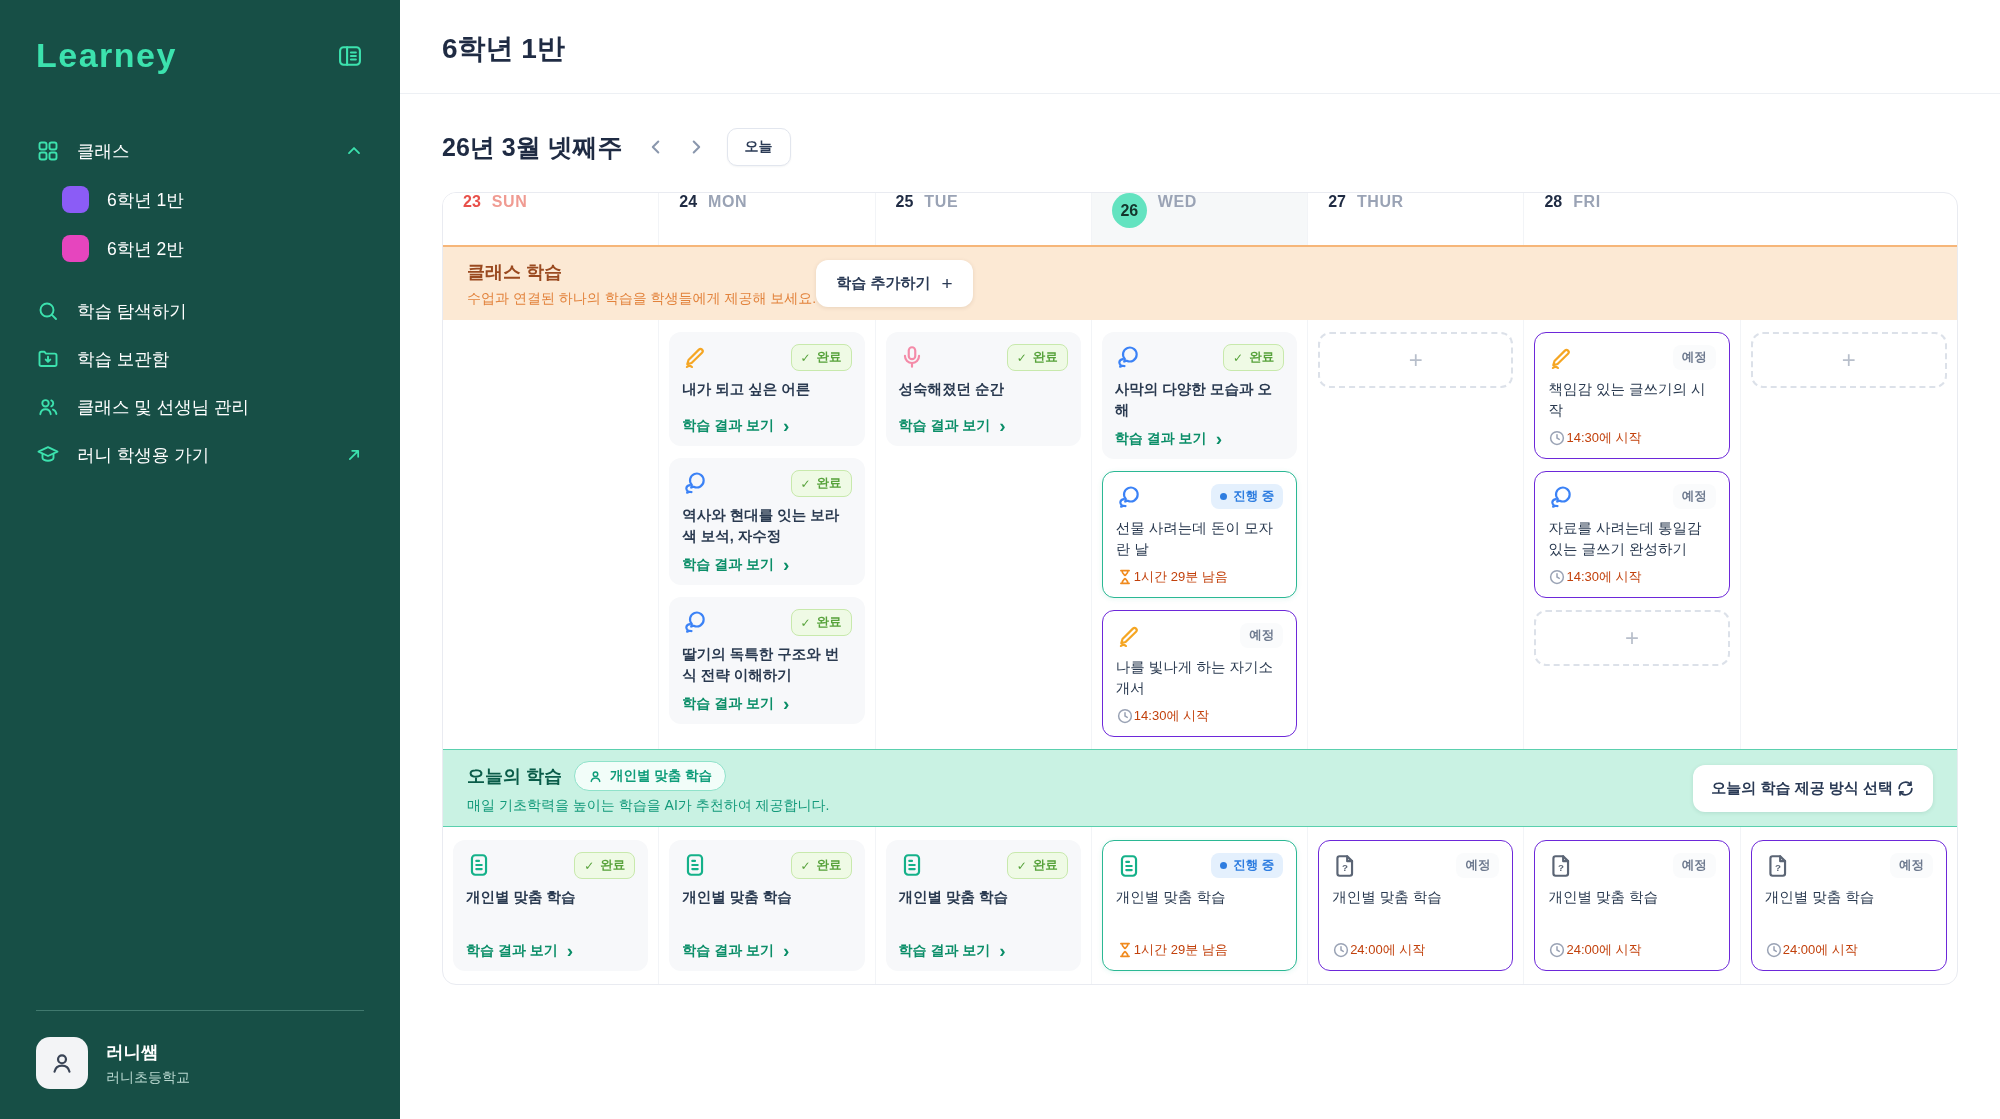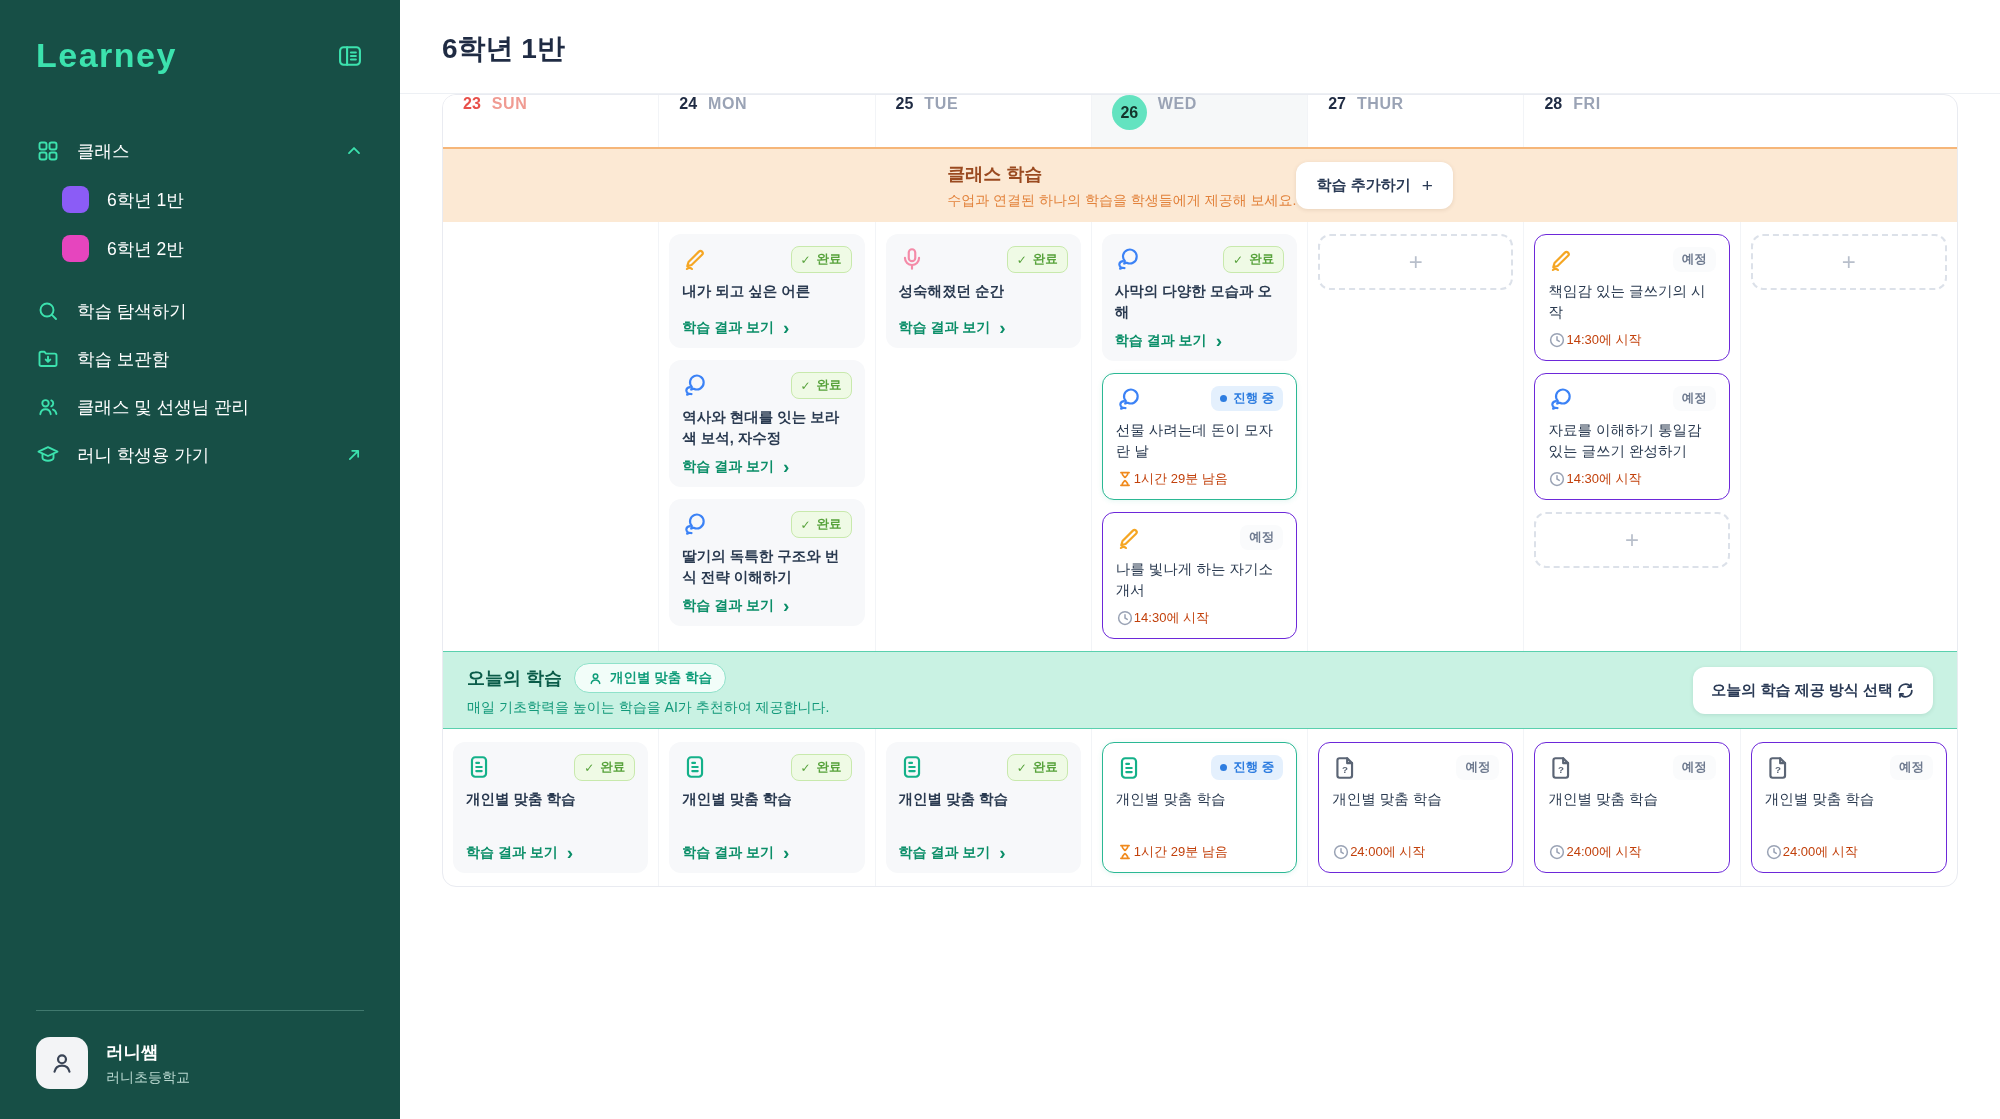--- a/index.html
+++ b/index.html
@@ -43,21 +43,21 @@
   .day-header { display:grid; grid-template-columns:repeat(7,1fr); }
   .day-cell { height:52px; display:flex; align-items:flex-start; gap:11px; padding:0 20px; border-right:1px solid #F2F4F7; background:#fff; }
   .day-cell:last-child { border-right:none; }
   .day-num { font-size:16px; font-weight:700; color:#1F2B43; }
   .day-name { font-size:16px; font-weight:700; letter-spacing:0.6px; color:#9AA3B5; }
   .day-cell.sun .day-num { color:#E8504A; }
   .day-cell.sun .day-name { color:#F09B92; }
   .day-cell.today { background:#F6F8F9; }
   .day-cell.today .day-num { width:35px; height:35px; border-radius:50%; background:#63E3C0; display:flex; align-items:center; justify-content:center; color:#14352C; }
 
-  .class-banner { height:75px; display:flex; align-items:center; justify-content:center; padding:0 24px 0 24px; background:#FCE9D4; border-top:2px solid #F6B679; }
+  .class-banner { height:75px; display:flex; align-items:center; justify-content:flex-start; padding:0 24px 0 24px; background:#FCE9D4; border-top:2px solid #F6B679; }
   .cb-title { font-size:18px; font-weight:700; color:#9A4A20; }
   .cb-sub { font-size:14px; color:#E2823B; margin-top:6px; }
   .add-btn { background:#fff; border:none; border-radius:12px; padding:14px 20px; font-size:15px; font-weight:700; color:#2A3A55; display:flex; align-items:center; gap:11px; box-shadow:0 1px 4px rgba(90,50,10,0.12); cursor:pointer; }
   .plus-g { font-size:19px; font-weight:500; color:#2A3A55; line-height:0.8; }
 
   .class-body, .today-body { display:grid; grid-template-columns:repeat(7,1fr); }
   .class-body { min-height:390px; }
   .body-col { padding:12px 10px; display:flex; flex-direction:column; gap:12px; border-right:1px solid #F2F4F7; }
   .body-col:last-child { border-right:none; }
 
@@ -196,20 +196,34 @@
       </span>
     </div>
   </div>
 </aside>
 
 <main class="main">
   <header class="main-header">
     <h1 class="page-title">6학년 1반</h1>
   </header>
 
+  <div class="week-nav">
+    <span class="week-title">26년 3월 넷째주</span>
+    <button class="chev-btn">
+      <svg width="22" height="22" viewBox="0 0 24 24" fill="none" stroke="currentColor" stroke-width="2.2" stroke-linecap="round" stroke-linejoin="round">
+          <path d="m14.5 6-6 6 6 6"></path>
+        </svg>
+    </button>
+    <button class="chev-btn">
+      <svg width="22" height="22" viewBox="0 0 24 24" fill="none" stroke="currentColor" stroke-width="2.2" stroke-linecap="round" stroke-linejoin="round">
+          <path d="m9.5 6 6 6-6 6"></path>
+        </svg>
+    </button>
+    <button class="today-btn">오늘</button>
+  </div>
 
   <section class="calendar">
 
     <div class="day-header">
       <div class="day-cell sun">
           <span class="day-num">23</span>
           <span class="day-name">SUN</span>
         </div>
       <div class="day-cell">
           <span class="day-num">24</span>
@@ -438,21 +452,21 @@
             <span style="color:#3B82F6">
                 <svg width="26" height="26" viewBox="0 0 24 24" fill="none" stroke="currentColor" stroke-width="2" stroke-linecap="round" stroke-linejoin="round">
                   <path d="M20 9.8a6.3 6.3 0 0 1-9.2 5.6l-2.3.8.6-2.3A6.3 6.3 0 1 1 20 9.8z"></path>
                   <path d="M7.3 13.9c-1.9.3-3.3 1.6-3.3 3.1 0 .9.4 1.7 1.2 2.3L4.7 21l2.4-.9c.5.2 1.1.3 1.7.3"></path>
                 </svg>
               </span>
             <span class="badge scheduled">
                 <span>예정</span>
               </span>
           </div>
-          <div class="card-title">자료를 이해하기 통일감 있는 글쓰기 완성하기</div>
+          <div class="card-title">자료를 사려는데 통일감 있는 글쓰기 완성하기</div>
           <div class="card-footer">
               <span class="meta">
                 <span style="color:#9AA3B5">
                   <svg width="18" height="18" viewBox="0 0 24 24" fill="none" stroke="currentColor" stroke-width="2" stroke-linecap="round">
                     <circle cx="12" cy="12" r="8.5"></circle>
                     <path d="M12 7.5V12l3 1.8"></path>
                   </svg>
                 </span>
                 <span>14:30에 시작</span>
               </span>

